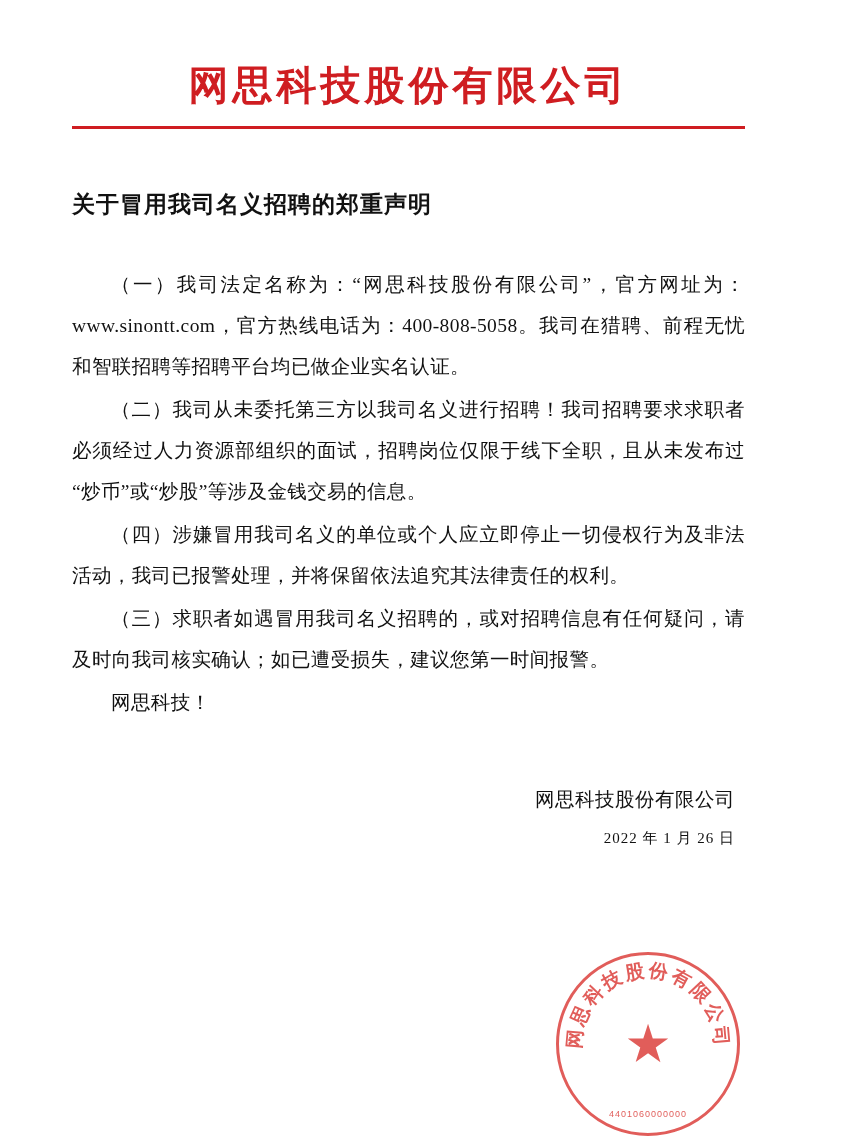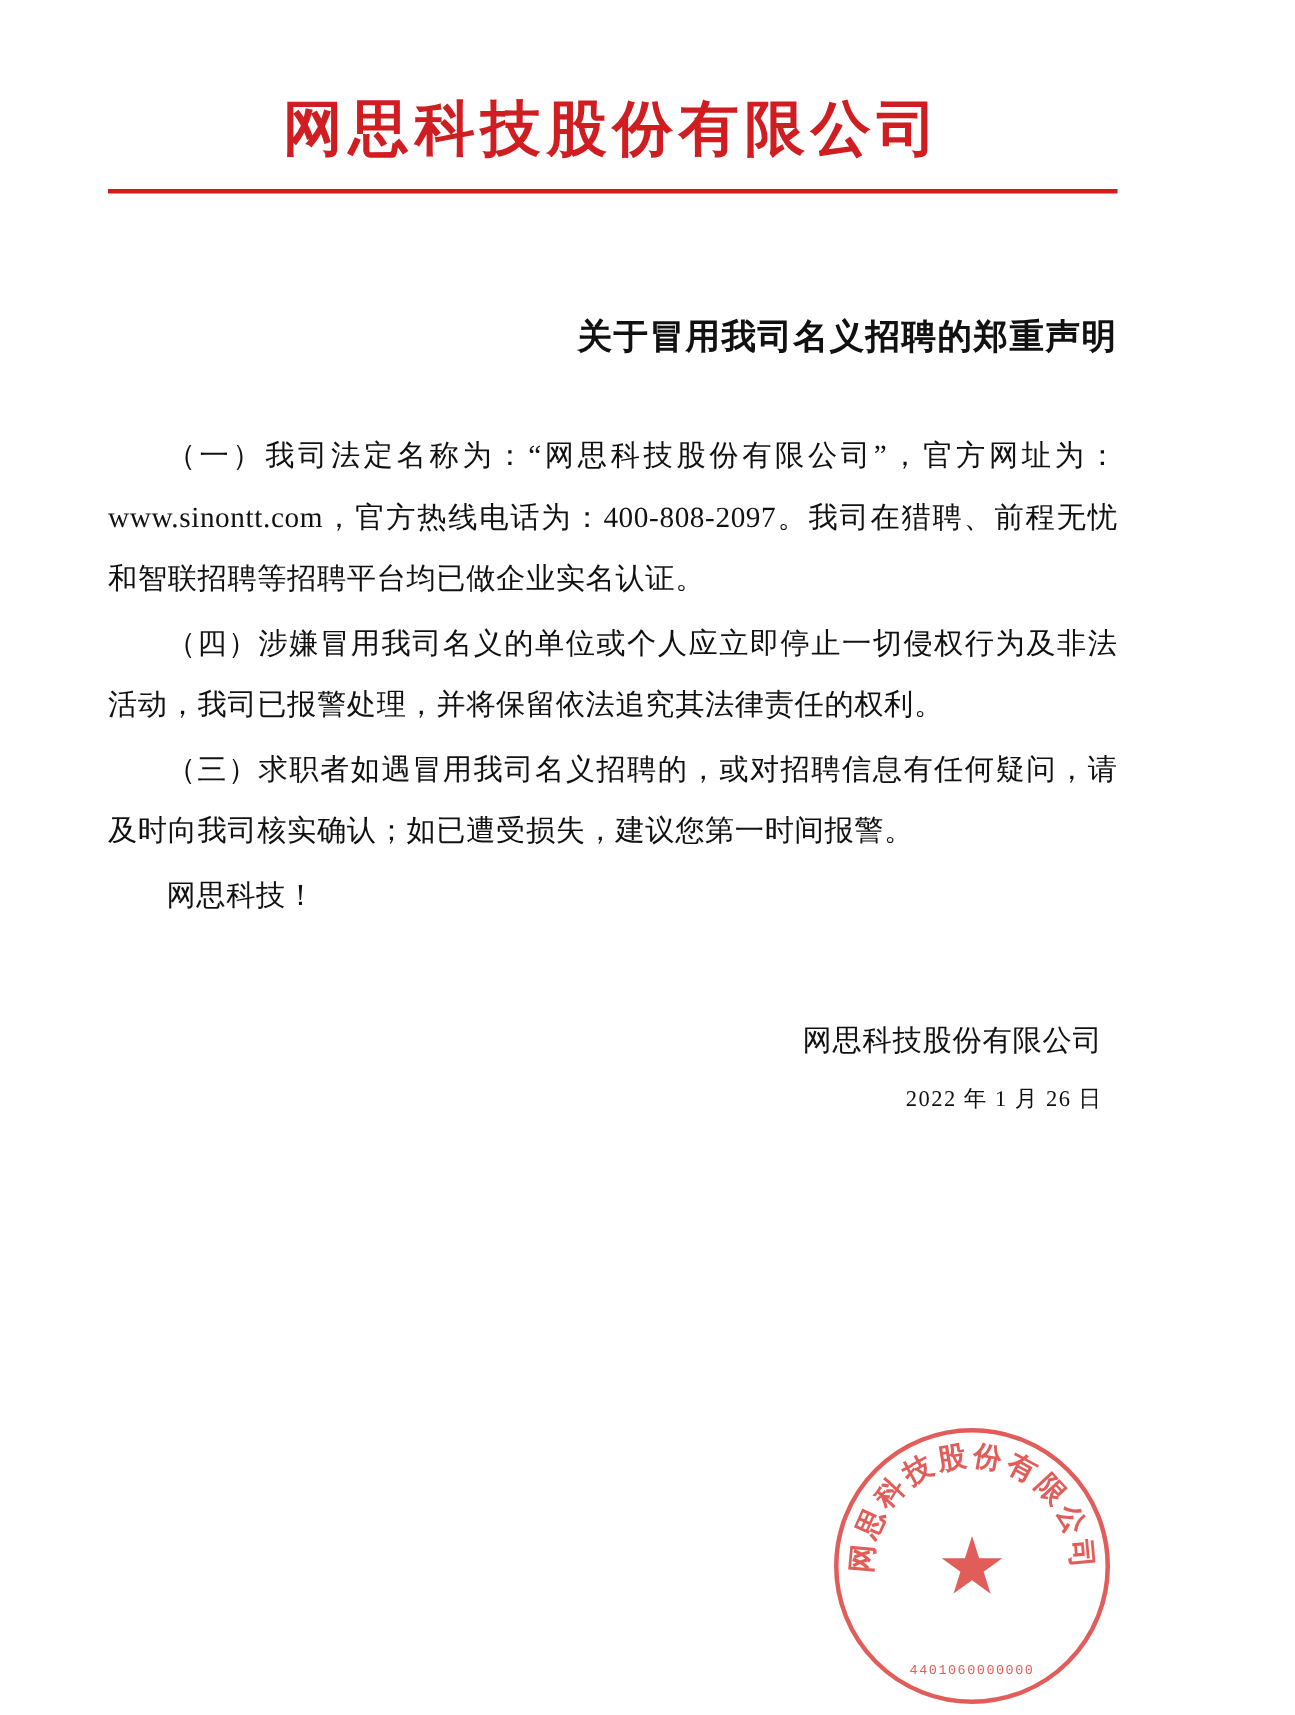--- a/index.html
+++ b/index.html
@@ -39,22 +39,22 @@
   }
   .letterhead-rule {
     margin-top: 16px;
     height: 3px;
     background: #cf1d21;
     width: 100%;
   }
 
   
   .doc-title {
-    margin-top: 80px;
-    text-align: right;
+    margin-top: 60px;
+    text-align: left;
     font-size: 23px;
     font-weight: bold;
     letter-spacing: 1px;
     color: #111111;
   }
 
   
   .body-text {
     margin-top: 44px;
   }
@@ -125,37 +125,38 @@
   }
   .seal-bottom-text {
     position: absolute;
     left: 0;
     right: 0;
     bottom: 14px;
     text-align: center;
     color: #d9302c;
     font-size: 9px;
     letter-spacing: 1px;
-    font-family: Liberation Mono, monospace;
+    font-family: Liberation Sans, sans-serif;
   }
 </style>
 </head>
 <body>
 
 <div class="page">
 
   <div class="letterhead">
     <div class="letterhead-title">网思科技股份有限公司</div>
     <div class="letterhead-rule"></div>
   </div>
 
   <div class="doc-title">关于冒用我司名义招聘的郑重声明</div>
 
   <div class="body-text">
-    <p class="para">（一）我司法定名称为：“网思科技股份有限公司”，官方网址为：www.sinontt.com，官方热线电话为：400-808-2097。我司在猎聘、前程无忧和智联招聘等招聘平台均已做企业实名认证。</p>
+    <p class="para">（一）我司法定名称为：“网思科技股份有限公司”，官方网址为：www.sinontt.com，官方热线电话为：400-808-5058。我司在猎聘、前程无忧和智联招聘等招聘平台均已做企业实名认证。</p>
+    <p class="para">（二）我司从未委托第三方以我司名义进行招聘！我司招聘要求求职者必须经过人力资源部组织的面试，招聘岗位仅限于线下全职，且从未发布过“炒币”或“炒股”等涉及金钱交易的信息。</p>
     <p class="para">（四）涉嫌冒用我司名义的单位或个人应立即停止一切侵权行为及非法活动，我司已报警处理，并将保留依法追究其法律责任的权利。</p>
     <p class="para">（三）求职者如遇冒用我司名义招聘的，或对招聘信息有任何疑问，请及时向我司核实确认；如已遭受损失，建议您第一时间报警。</p>
     <p class="para last">网思科技！</p>
   </div>
 
   <div class="signature">
     <div class="sig-company">网思科技股份有限公司</div>
     <div class="sig-date">2022 年 1 月 26 日</div>
   </div>
 

